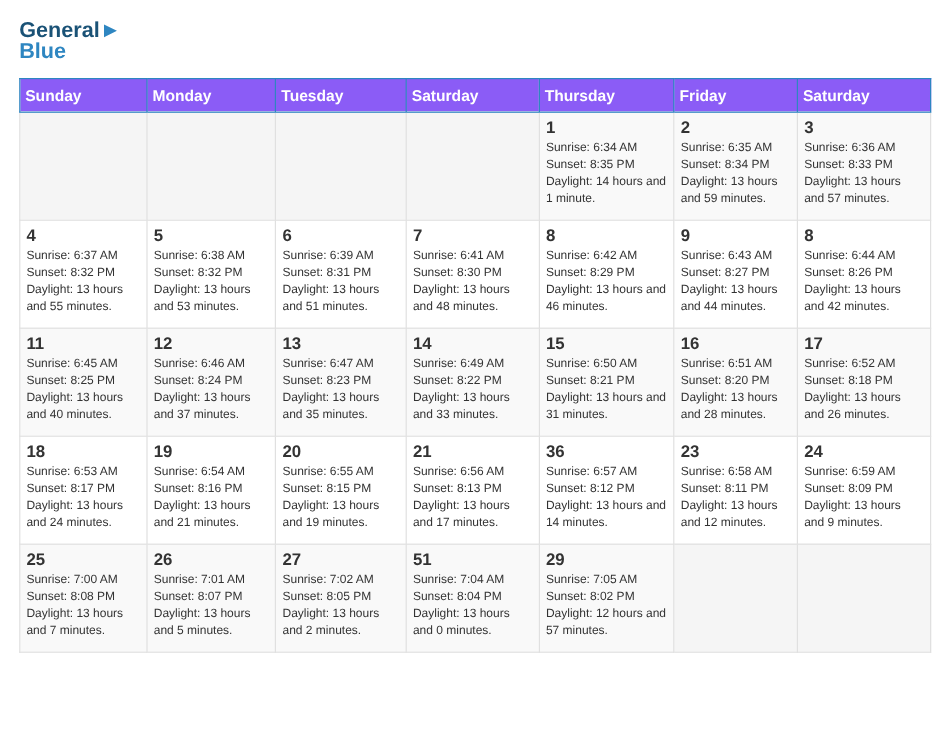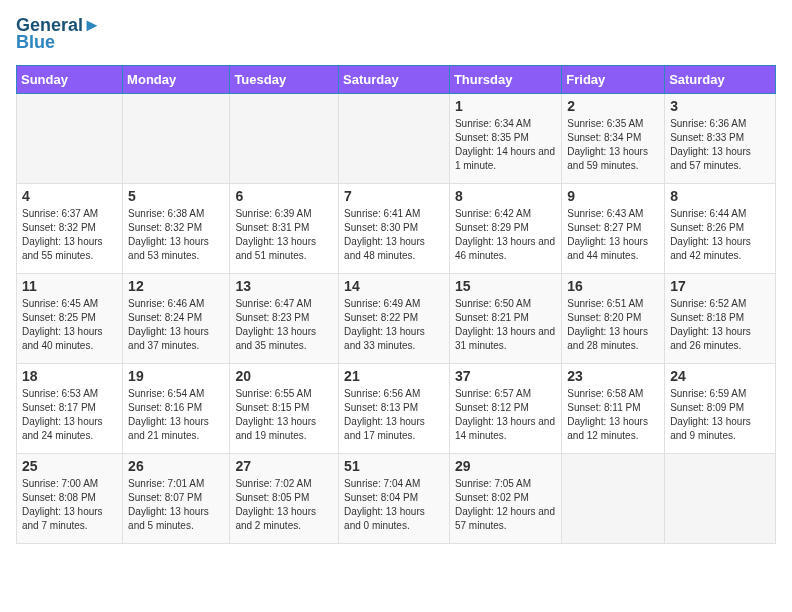--- a/index.html
+++ b/index.html
@@ -204,21 +204,21 @@
         </td>
         <td>
           <div class="day-number">20</div>
           <div class="day-info">Sunrise: 6:55 AM<br>Sunset: 8:15 PM<br>Daylight: 13 hours and 19 minutes.</div>
         </td>
         <td>
           <div class="day-number">21</div>
           <div class="day-info">Sunrise: 6:56 AM<br>Sunset: 8:13 PM<br>Daylight: 13 hours and 17 minutes.</div>
         </td>
         <td>
-          <div class="day-number">37</div>
+          <div class="day-number">36</div>
           <div class="day-info">Sunrise: 6:57 AM<br>Sunset: 8:12 PM<br>Daylight: 13 hours and 14 minutes.</div>
         </td>
         <td>
           <div class="day-number">23</div>
           <div class="day-info">Sunrise: 6:58 AM<br>Sunset: 8:11 PM<br>Daylight: 13 hours and 12 minutes.</div>
         </td>
         <td>
           <div class="day-number">24</div>
           <div class="day-info">Sunrise: 6:59 AM<br>Sunset: 8:09 PM<br>Daylight: 13 hours and 9 minutes.</div>
         </td>

